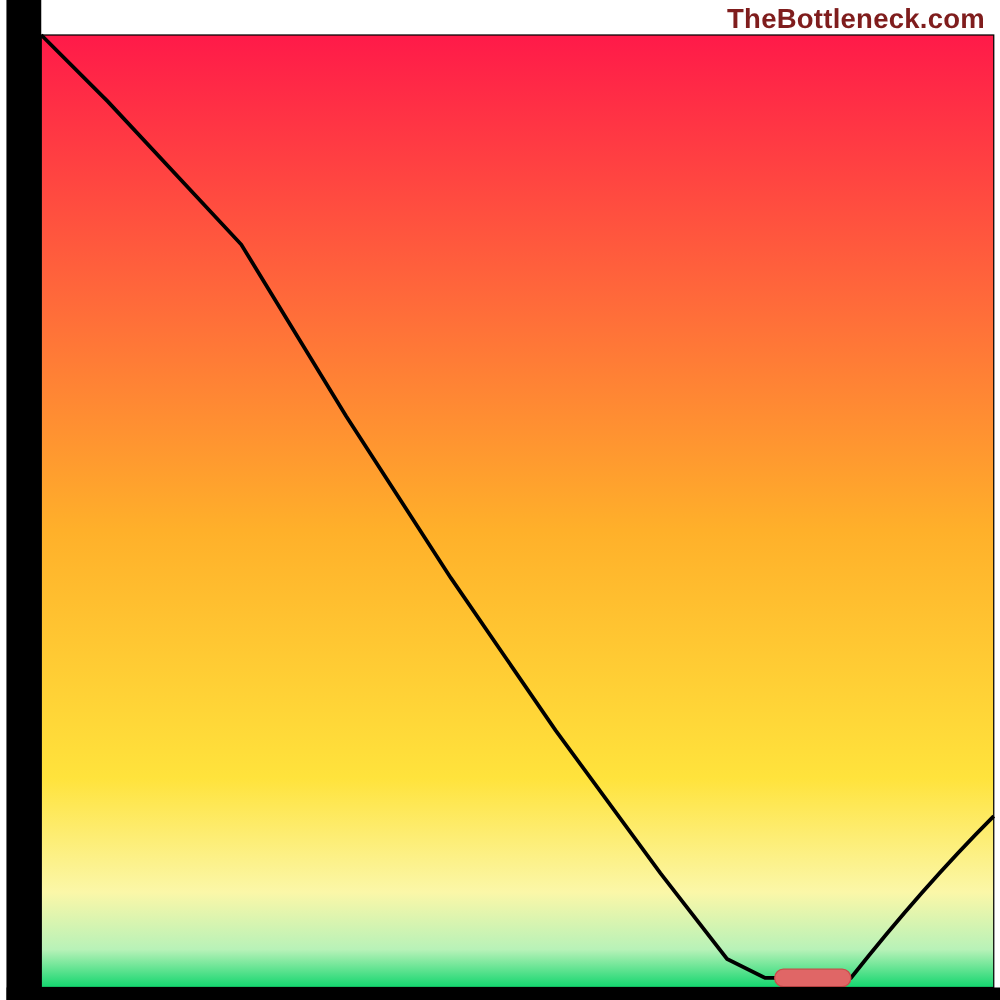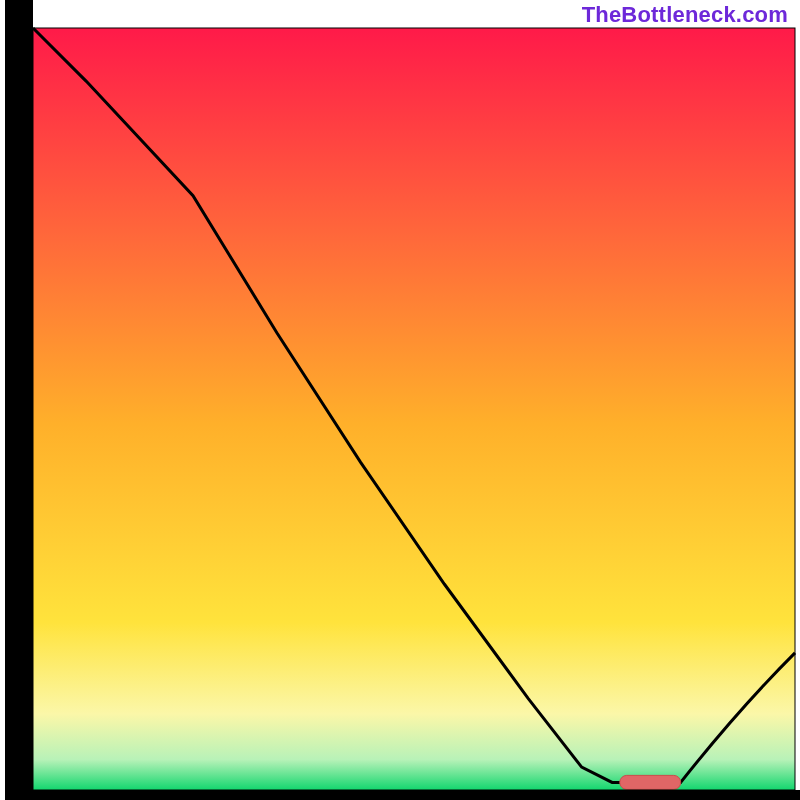--- a/index.html
+++ b/index.html
@@ -16,21 +16,21 @@
     width: 800px;
     height: 800px;
   }
   .watermark {
     position: absolute;
     top: 2px;
     right: 12px;
     font-family: Arial, Helvetica, sans-serif;
     font-size: 22px;
     font-weight: 600;
-    color: #6d28d9;
+    color: #7f1d1d;
     letter-spacing: 0.2px;
   }
   svg {
     display: block;
   }
 </style>
 </head>
 <body>
 
 <div class="frame">

